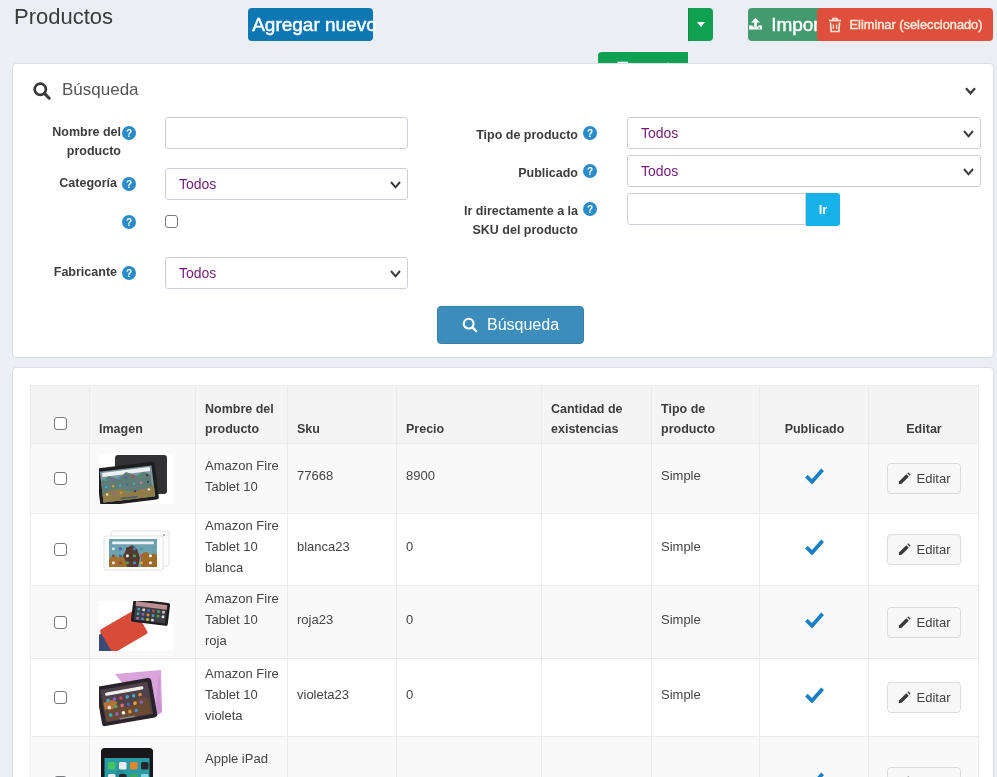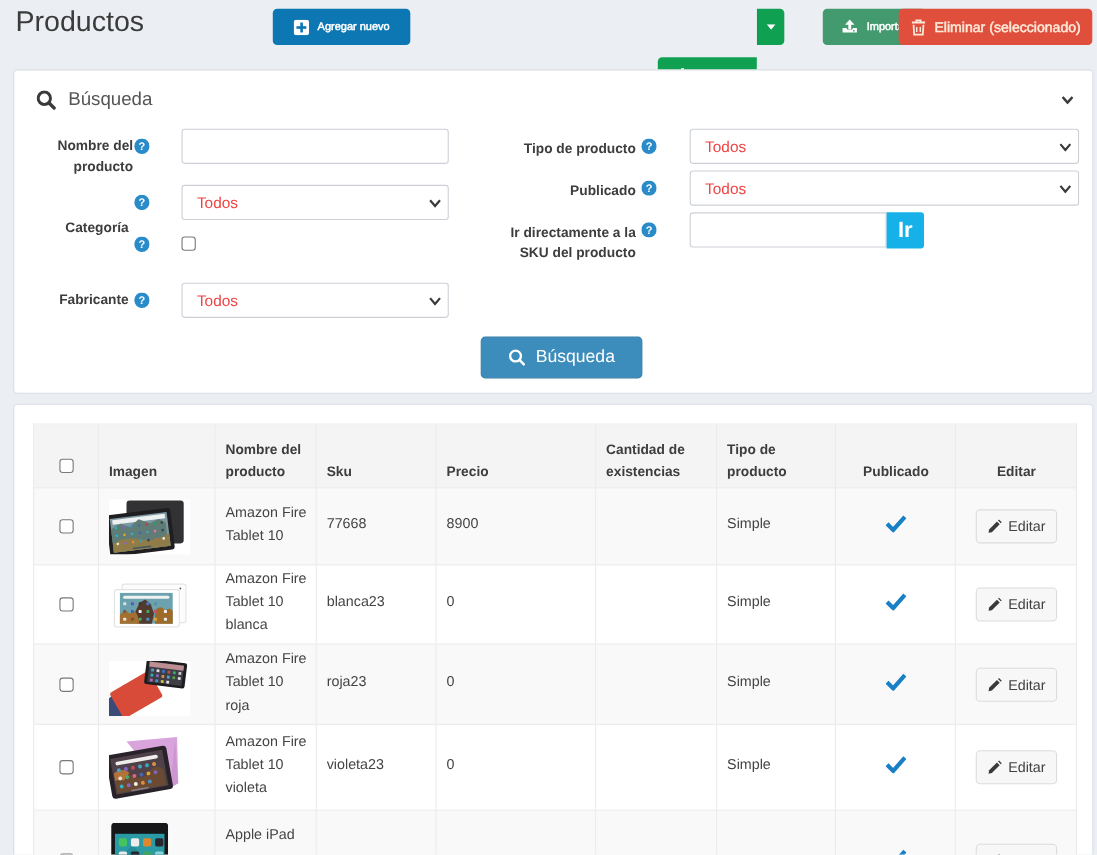--- a/index.html
+++ b/index.html
@@ -1,27 +1,27 @@
 <!DOCTYPE html>
 <html lang="es"><head>
 <meta charset="utf-8">
 <title>Productos</title>
 <style>
   * { margin:0; padding:0; box-sizing:border-box; }
   html,body { background:#ebeef3; font-family:"Liberation Sans", sans-serif; }
   #page { position:relative; width:997px; height:777px; overflow:hidden; background:#ebeef3; }
   .abs { position:absolute; }
-  h1.title { position:absolute; left:14px; top:4px; font-size:26px; font-weight:400; color:#3b3b3b; }
-  .btn { position:absolute; top:8px; height:33px; border-radius:4px; color:#fff; display:flex; align-items:center; justify-content:center; font-size:10px; font-weight:400; white-space:nowrap; -webkit-text-stroke:0.45px; }
+  h1.title { position:absolute; left:14px; top:4px; font-size:22px; font-weight:400; color:#3b3b3b; }
+  .btn { position:absolute; top:8px; height:33px; border-radius:4px; color:#fff; display:flex; align-items:center; justify-content:center; font-size:19px; font-weight:400; white-space:nowrap; -webkit-text-stroke:0.45px; }
   .btn svg { display:block; }
   .card { position:absolute; left:12px; width:982px; background:#fff; border:1px solid #d9dee5; border-radius:4px; }
   label.frm { position:absolute; font-size:12.5px; font-weight:700; color:#3d3d3d; line-height:19px; text-align:right; }
   .help { position:absolute; width:14px; height:14px; }
   .inp { position:absolute; background:#fff; border:1px solid #ccd0d6; border-radius:3px; height:32px; }
-  .sel { position:absolute; background:#fff; border:1px solid #ccd0d6; border-radius:3px; height:32px; font-size:14px; color:#ef4444; line-height:30px; padding-left:13px; }
+  .sel { position:absolute; background:#fff; border:1px solid #ccd0d6; border-radius:3px; height:32px; font-size:14px; color:#701a75; line-height:30px; padding-left:13px; }
   .sel svg { position:absolute; right:6px; top:12px; }
   .cb { position:absolute; width:13px; height:13px; border:1.4px solid #757a7e; border-radius:3px; background:#fff; }
   table.grid { position:absolute; left:30px; top:385px; border-collapse:collapse; table-layout:fixed; width:948px; font-size:13px; color:#444; }
   table.grid th { background:#f4f4f4; font-weight:700; color:#3d3d3d; text-align:left; vertical-align:bottom; padding:4px 8px 4px 9px; line-height:20px; font-size:12.5px; }
   table.grid th.mid { vertical-align:bottom; padding-bottom:13px; }
   table.grid td, table.grid th { border:1px solid #ebebeb; }
   table.grid td { vertical-align:middle; padding:4px 8px 4px 9px; line-height:21px; background:#fff; }
   table.grid td.txt { padding:1px 8px 7px 9px; }
   table.grid tr.odd td { background:#f9f9f9; }
   .editbtn { width:74px; height:31px; background:#f7f7f7; border:1px solid #dcdcdc; border-radius:4px; display:flex; align-items:center; justify-content:center; gap:6px; font-size:13px; color:#414141; }
@@ -89,21 +89,21 @@
     </svg>
   </div>
 
   <label class="frm" style="left:4px; top:123px; width:117px;">Nombre del<br>producto</label>
   <svg class="help" style="left:122px; top:126px;" viewBox="0 0 14 14">
       <circle cx="7" cy="7" r="7" fill="#2a8bc9"></circle>
       <text x="7" y="10.5" font-size="10" font-weight="bold" fill="#fff" text-anchor="middle" font-family="Liberation Sans">?</text>
     </svg>
   <div class="inp" style="left:165px; top:117px; width:243px;"></div>
 
-  <label class="frm" style="left:0px; top:174px; width:117px;margin-top:24px;">Categoría</label>
+  <label class="frm" style="left:0px; top:174px; width:117px;">Categoría</label>
   <svg class="help" style="left:122px; top:177px;" viewBox="0 0 14 14">
       <circle cx="7" cy="7" r="7" fill="#2a8bc9"></circle>
       <text x="7" y="10.5" font-size="10" font-weight="bold" fill="#fff" text-anchor="middle" font-family="Liberation Sans">?</text>
     </svg>
   <div class="sel" style="left:165px; top:168px; width:243px;">Todos
     <svg width="11" height="8" viewBox="0 0 11 8">
         <path d="M1 1 L5.5 6.3 L10 1" fill="none" stroke="#3a3a3a" stroke-width="2"></path>
       </svg>
   </div>
 
@@ -145,21 +145,21 @@
         <path d="M1 1 L5.5 6.3 L10 1" fill="none" stroke="#3a3a3a" stroke-width="2"></path>
       </svg>
   </div>
 
   <label class="frm" style="left:420px; top:202px; width:158px;">Ir directamente a la<br>SKU del producto</label>
   <svg class="help" style="left:583px; top:202px;" viewBox="0 0 14 14">
       <circle cx="7" cy="7" r="7" fill="#2a8bc9"></circle>
       <text x="7" y="10.5" font-size="10" font-weight="bold" fill="#fff" text-anchor="middle" font-family="Liberation Sans">?</text>
     </svg>
   <div class="inp" style="left:627px; top:193px; width:179px; border-radius:3px 0 0 3px;"></div>
-  <div class="abs" style="left:806px; top:193px; width:34px; height:33px; background:#17b1e9; border-radius:0 3px 3px 0; color:#fff; font-size:20px; font-weight:600; display:flex; align-items:center; justify-content:center;">Ir</div>
+  <div class="abs" style="left:806px; top:193px; width:34px; height:33px; background:#17b1e9; border-radius:0 3px 3px 0; color:#fff; font-size:13px; font-weight:600; display:flex; align-items:center; justify-content:center;">Ir</div>
 
   <div class="abs" style="left:437px; top:306px; width:147px; height:38px; background:#3c8dbc; border:1px solid #367fa9; border-radius:4px; color:#fff; font-size:16px; display:flex; align-items:center; justify-content:center;">
     <svg width="16" height="16" viewBox="0 0 18 18" style="margin-right:9px;">
       <circle cx="7.5" cy="7.5" r="5.5" fill="none" stroke="#fff" stroke-width="2.4"></circle>
       <path d="M11.7 11.7 L16 16" stroke="#fff" stroke-width="2.6" stroke-linecap="round"></path>
     </svg>
     Búsqueda
   </div>
 
   <div class="card" style="top:367px; height:560px;"></div>

